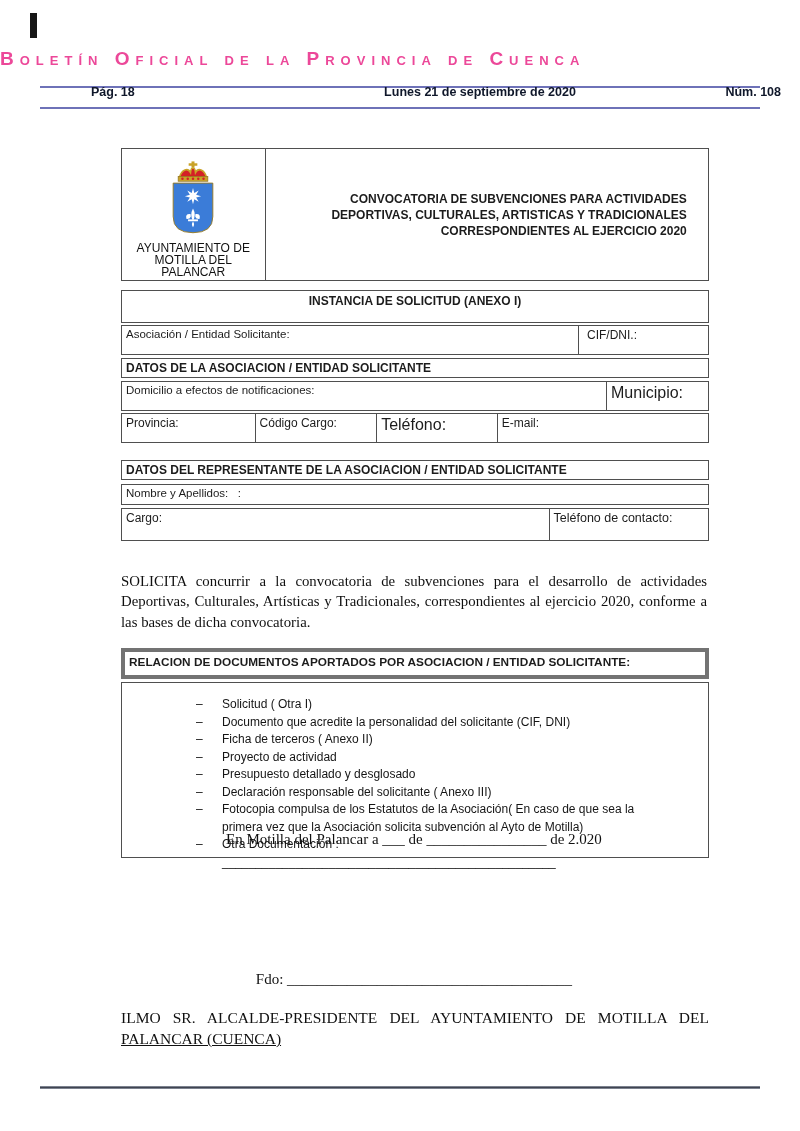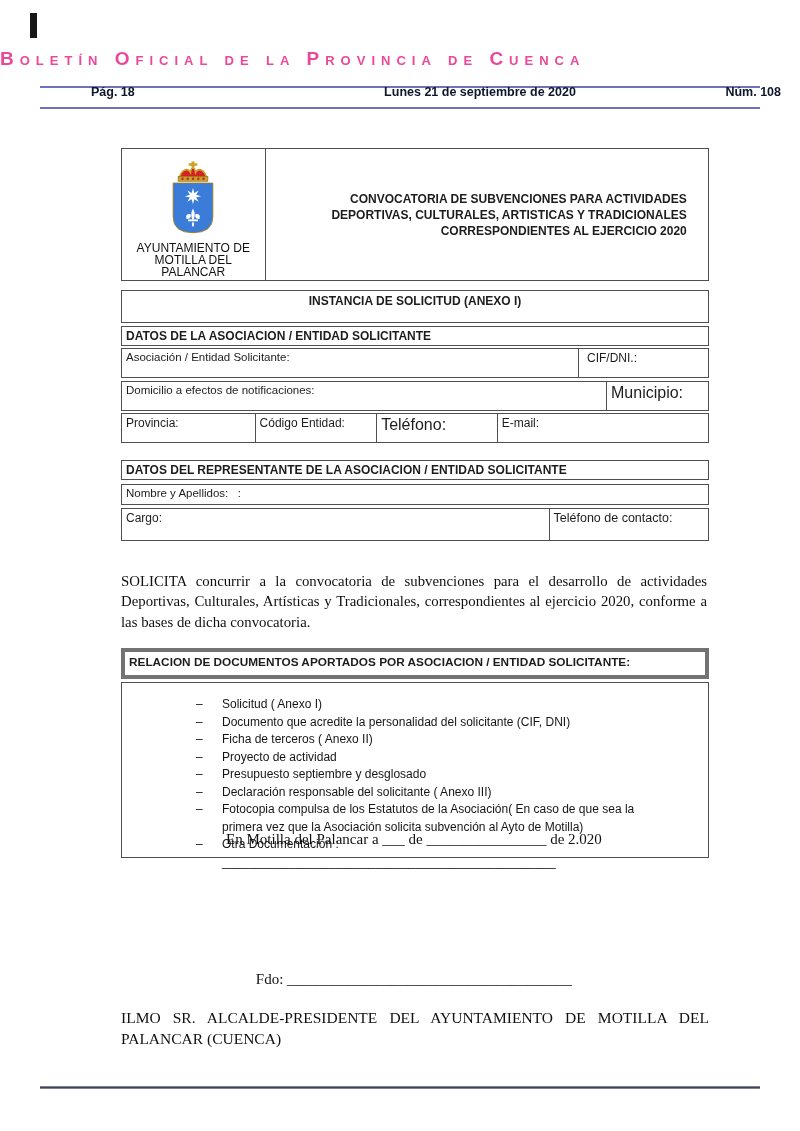--- a/index.html
+++ b/index.html
@@ -55,21 +55,21 @@
   .doc-item .mark{width:26px;flex:none;}
   .doc-item .txt{width:448px;}
   
   .dateline{position:absolute;left:121px;top:831px;width:586px;text-align:center;
             font-family:"Liberation Serif",serif;font-size:15px;color:#101010;}
   .fdo{position:absolute;left:121px;top:971px;width:586px;text-align:center;
        font-family:"Liberation Serif",serif;font-size:15px;color:#101010;}
   .addr{position:absolute;left:121px;top:1007px;width:588px;
         font-family:"Liberation Serif",serif;font-size:15.5px;line-height:21px;color:#101010;}
   .addr .l1{display:block;text-align:justify;text-align-last:justify;}
-  .addr .l2{display:block;}
+  .addr .l2{display:block;text-decoration:underline;}
   .rule.bottom{top:1086px;height:3px;background:linear-gradient(#9aa0ae,#3f4450,#9aa0ae);}
 </style>
 </head>
 <body>
 
 <div class="page">
 
   <div class="corner-mark"></div>
 
   <div class="masthead">Boletín Oficial de la Provincia de Cuenca</div>
@@ -114,37 +114,37 @@
       </div>
       <div class="cell title-cell">
         <div class="title-text">CONVOCATORIA DE SUBVENCIONES PARA ACTIVIDADES DEPORTIVAS, CULTURALES, ARTISTICAS Y TRADICIONALES CORRESPONDIENTES AL EJERCICIO 2020</div>
       </div>
     </div>
 
     <div class="row r2">
       <div class="sub">INSTANCIA DE SOLICITUD (ANEXO I)</div>
     </div>
 
-    <div class="row r3">
-      <div class="sect">DATOS DE LA ASOCIACION / ENTIDAD SOLICITANTE</div>
-    </div>
-
     <div class="row r4">
       <div class="cell c1">Asociación / Entidad Solicitante:</div>
       <div class="cell c2">CIF/DNI.:</div>
     </div>
 
+    <div class="row r3">
+      <div class="sect">DATOS DE LA ASOCIACION / ENTIDAD SOLICITANTE</div>
+    </div>
+
     <div class="row r5">
       <div class="cell c1">Domicilio a efectos de notificaciones:</div>
       <div class="cell c2">Municipio:</div>
     </div>
 
     <div class="row r6">
       <div class="cell c1">Provincia:</div>
-      <div class="cell c2">Código Entidad:</div>
+      <div class="cell c2">Código Cargo:</div>
       <div class="cell c3">Teléfono:</div>
       <div class="cell c4">E-mail:</div>
     </div>
 
     <div class="row r7">
       <div class="sect">DATOS DEL REPRESENTANTE DE LA ASOCIACION / ENTIDAD SOLICITANTE</div>
     </div>
 
     <div class="row r8">
       <div class="cell c1">Nombre y Apellidos:&nbsp;&nbsp;&nbsp;:</div>
@@ -158,41 +158,41 @@
   </div>
 
   <p class="solicita">SOLICITA concurrir a la convocatoria de subvenciones para el desarrollo de actividades Deportivas, Culturales, Artísticas y Tradicionales, correspondientes al ejercicio 2020, conforme a las bases de dicha convocatoria.</p>
 
   <div class="docs-head">RELACION DE DOCUMENTOS APORTADOS POR ASOCIACION / ENTIDAD SOLICITANTE:</div>
 
   <div class="docs-body">
 
       <div class="doc-item">
         <span class="mark">–</span>
-        <span class="txt">Solicitud ( Anexo I)</span>
+        <span class="txt">Solicitud ( Otra I)</span>
       </div>
 
       <div class="doc-item">
         <span class="mark">–</span>
         <span class="txt">Documento que acredite la personalidad del solicitante (CIF, DNI)</span>
       </div>
 
       <div class="doc-item">
         <span class="mark">–</span>
         <span class="txt">Ficha de terceros ( Anexo II)</span>
       </div>
 
       <div class="doc-item">
         <span class="mark">–</span>
         <span class="txt">Proyecto de actividad</span>
       </div>
 
       <div class="doc-item">
         <span class="mark">–</span>
-        <span class="txt">Presupuesto septiembre y desglosado</span>
+        <span class="txt">Presupuesto detallado y desglosado</span>
       </div>
 
       <div class="doc-item">
         <span class="mark">–</span>
         <span class="txt">Declaración responsable del solicitante ( Anexo III)</span>
       </div>
 
       <div class="doc-item">
         <span class="mark">–</span>
         <span class="txt">Fotocopia compulsa de los Estatutos de la Asociación( En caso de que sea la primera vez que la Asociación solicita subvención al Ayto de Motilla)</span>

